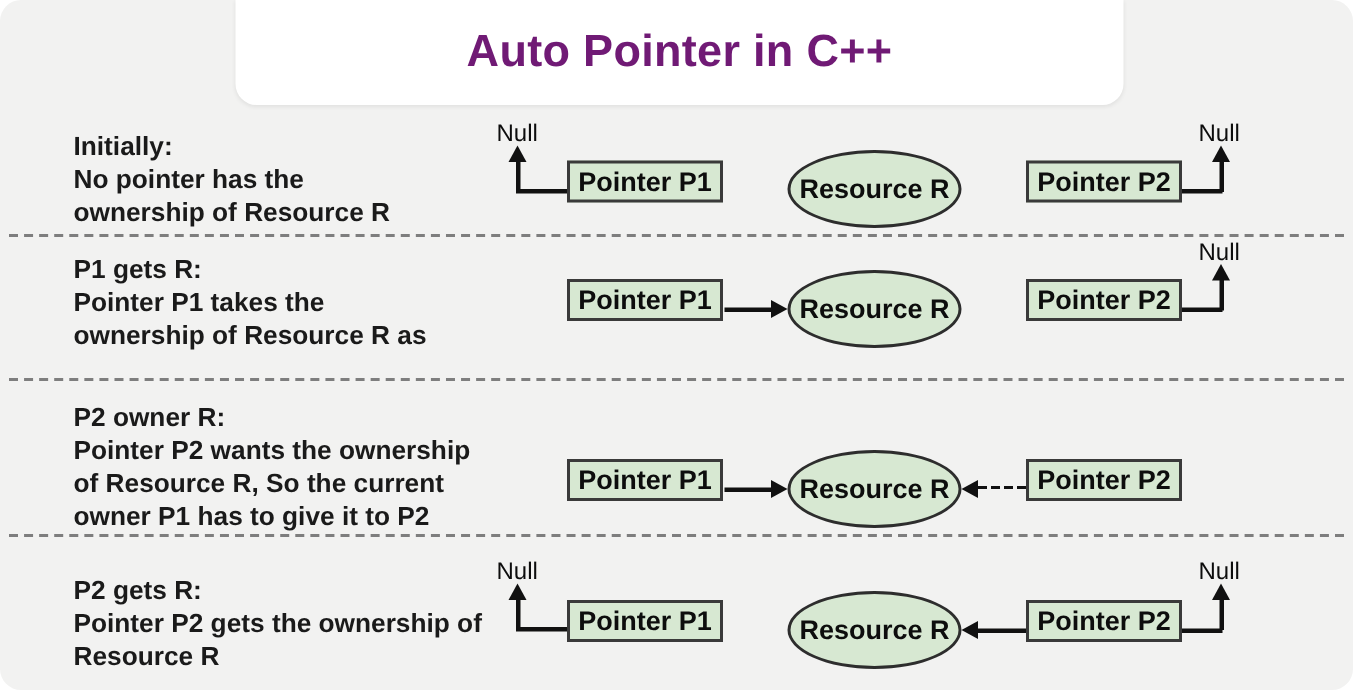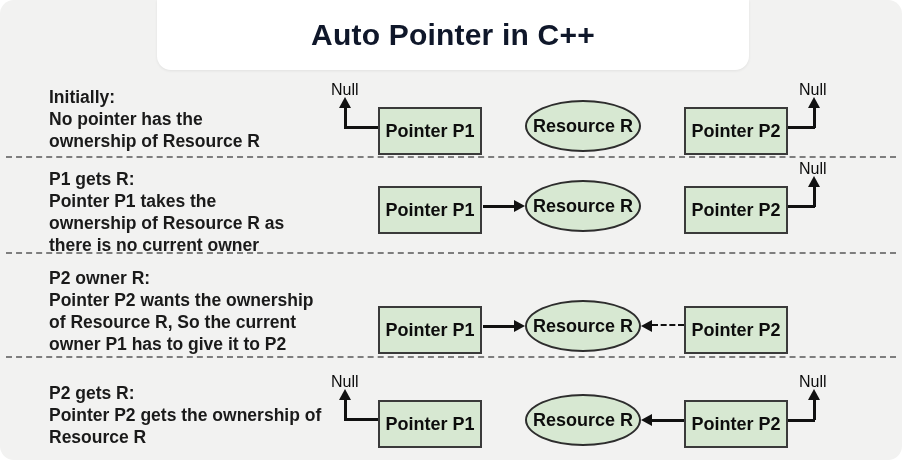--- a/index.html
+++ b/index.html
@@ -11,25 +11,25 @@
     position:relative;width:902px;height:460px;background:var(--background);
     border-radius:14px;overflow:hidden;
     font-family:"Liberation Sans",sans-serif;color:var(--text);
   }
   .title-card{
     position:absolute;left:157px;top:0;width:592px;height:70px;
     background:var(--title_card);border-radius:0 0 14px 14px;
     box-shadow:0 1px 3px rgba(0,0,0,0.07);
     display:flex;align-items:center;justify-content:center;
   }
-  .title-text{font-size:30px;font-weight:bold;color:#0f172a;letter-spacing:0.2px;}
+  .title-text{font-size:30px;font-weight:bold;color:#701a75;letter-spacing:0.2px;}
   .caption{position:absolute;left:12px;font-size:17.5px;font-weight:bold;
     line-height:22px;color:var(--text);white-space:nowrap;margin-left:37px;}
   .node{
-    position:absolute;width:104px;height:48px;box-sizing:border-box;
+    position:absolute;width:104px;height:28px;box-sizing:border-box;
     background:var(--node_fill);border:2px solid var(--node_border);
     display:flex;align-items:center;justify-content:center;
     font-size:18px;font-weight:bold;color:#0d0d0d;white-space:nowrap;
   }
   .ellipse{
     position:absolute;width:116px;height:52px;box-sizing:border-box;
     background:var(--node_fill);border:2px solid #2d2d2d;border-radius:50%;
     display:flex;align-items:center;justify-content:center;
     font-size:18px;font-weight:bold;color:#0d0d0d;white-space:nowrap;
   }
@@ -81,21 +81,20 @@
     <div class="arrow-up" style="left:808px;top:97px"></div>
   </div>
   <div class="null-label" style="left:799px;top:81px">Null</div>
 
   <div class="separator" style="top:156px"></div>
 
   <div class="caption" style="top:168px">
     <div>P1 gets R:</div>
     <div>Pointer P1 takes the</div>
     <div>ownership of Resource R as</div>
-    <div>there is no current owner</div>
   </div>
 
   <div class="node" style="left:378px;top:186px">Pointer P1</div>
   <div>
     <div class="h-line" style="left:483px;top:205px;width:32px"></div>
     <div class="arrow-right" style="left:514px;top:200px"></div>
   </div>
   <div class="ellipse" style="left:525px;top:180px">Resource R</div>
   <div class="node" style="left:684px;top:186px">Pointer P2</div>
 

